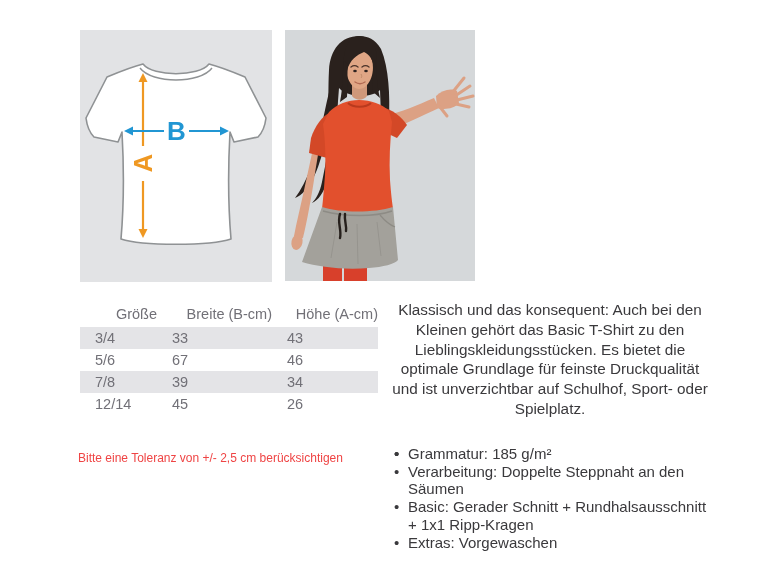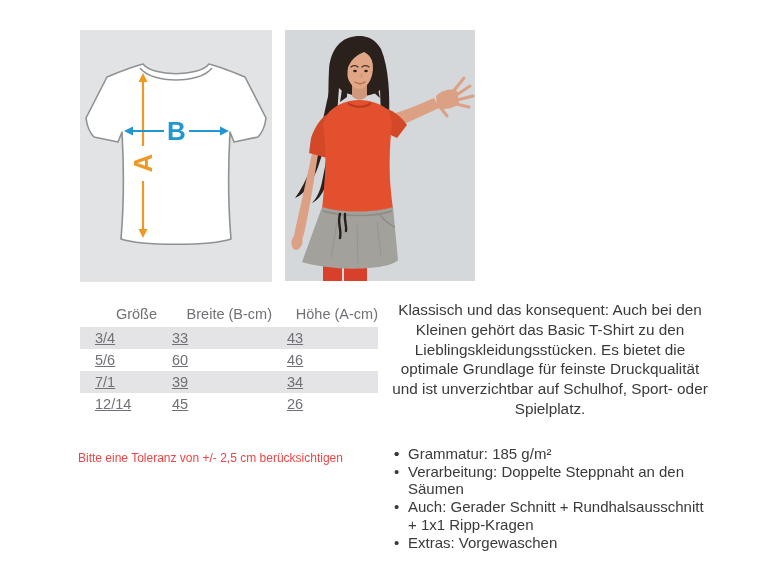--- a/index.html
+++ b/index.html
@@ -10,21 +10,21 @@
   .panel{position:absolute;top:30px;}
   .panel-diagram{left:80px;width:192px;height:252px;}
   .panel-photo{left:285px;width:190px;height:251px;}
   .panel svg{display:block;}
 
   
   .size-table-wrap{position:absolute;left:80px;top:301px;}
   table.size-table{border-collapse:collapse;table-layout:fixed;width:298px;
     font-size:14.5px;color:#717077;}
   table.size-table th{font-weight:normal;text-align:right;height:26px;padding:0 0 0 15px;}
-  table.size-table td{height:22px;padding:0 0 0 15px;text-decoration:underline;}
+  table.size-table td{height:22px;padding:0 0 0 15px;}
   table.size-table tbody tr:nth-child(odd){background:#e4e4e7;}
 
   
   .tolerance{position:absolute;left:78px;top:451px;font-size:12px;color:#ef4444;}
 
   
   .description{position:absolute;left:392px;top:300px;width:316px;color:#3a393c;}
   .description p{margin:0 0 26px 0;font-size:15.3px;line-height:19.8px;text-align:center;}
   .feature-list{list-style:none;margin:0;padding:0;font-size:15px;line-height:17.8px;}
   .feature-list li{position:relative;padding-left:16px;margin:0;}
@@ -151,43 +151,43 @@
           </tr>
       </thead>
       <tbody>
           <tr>
             <td>3/4</td>
             <td>33</td>
             <td>43</td>
           </tr>
           <tr>
             <td>5/6</td>
-            <td>60</td>
+            <td>67</td>
             <td>46</td>
           </tr>
           <tr>
-            <td>7/1</td>
+            <td>7/8</td>
             <td>39</td>
             <td>34</td>
           </tr>
           <tr>
             <td>12/14</td>
             <td>45</td>
             <td>26</td>
           </tr>
         </tbody>
     </table>
   </div>
 
   <div class="tolerance">Bitte eine Toleranz von +/- 2,5 cm berücksichtigen</div>
 
   <div class="description">
     <p>Klassisch und das konsequent: Auch bei den Kleinen gehört das Basic T-Shirt zu den Lieblingskleidungsstücken. Es bietet die optimale Grundlage für feinste Druckqualität und ist unverzichtbar auf Schulhof, Sport- oder Spielplatz.</p>
     <ul class="feature-list">
         <li><span class="bullet">•</span></li>
         <li><span class="bullet">•</span><span class="li-text">Grammatur: 185 g/m²</span></li>
         <li><span class="bullet">•</span><span class="li-text">Verarbeitung: Doppelte Steppnaht an den Säumen</span></li>
-        <li><span class="bullet">•</span><span class="li-text">Auch: Gerader Schnitt + Rundhalsausschnitt + 1x1 Ripp-Kragen</span></li>
+        <li><span class="bullet">•</span><span class="li-text">Basic: Gerader Schnitt + Rundhalsausschnitt + 1x1 Ripp-Kragen</span></li>
         <li><span class="bullet">•</span><span class="li-text">Extras: Vorgewaschen</span></li>
       </ul>
   </div>
 
 </div>
 
 </body></html>

